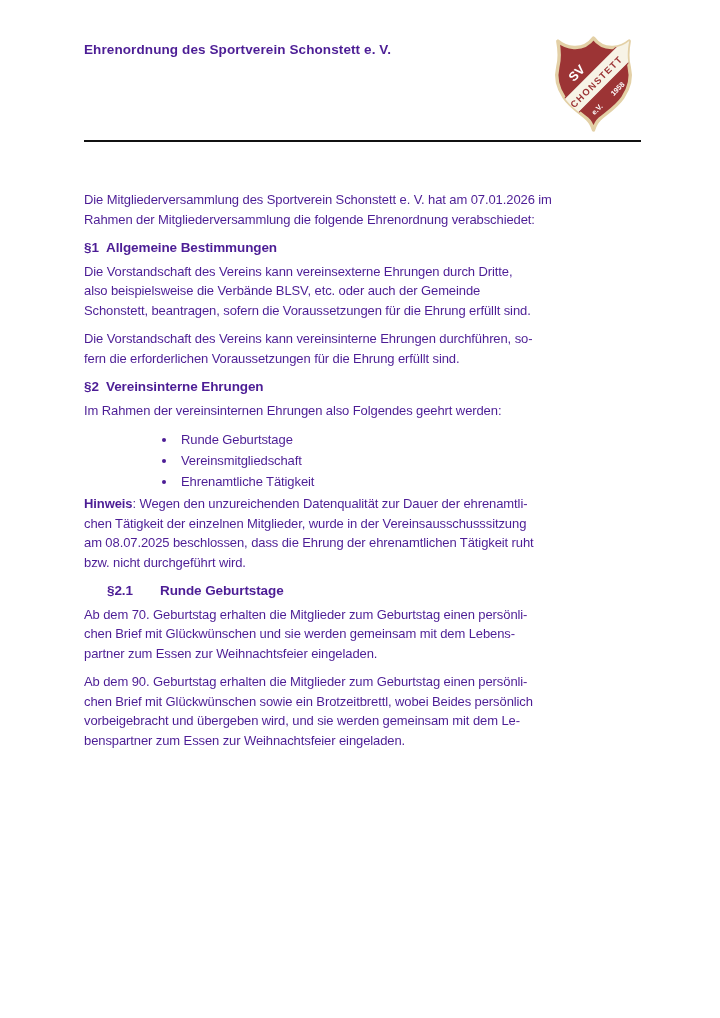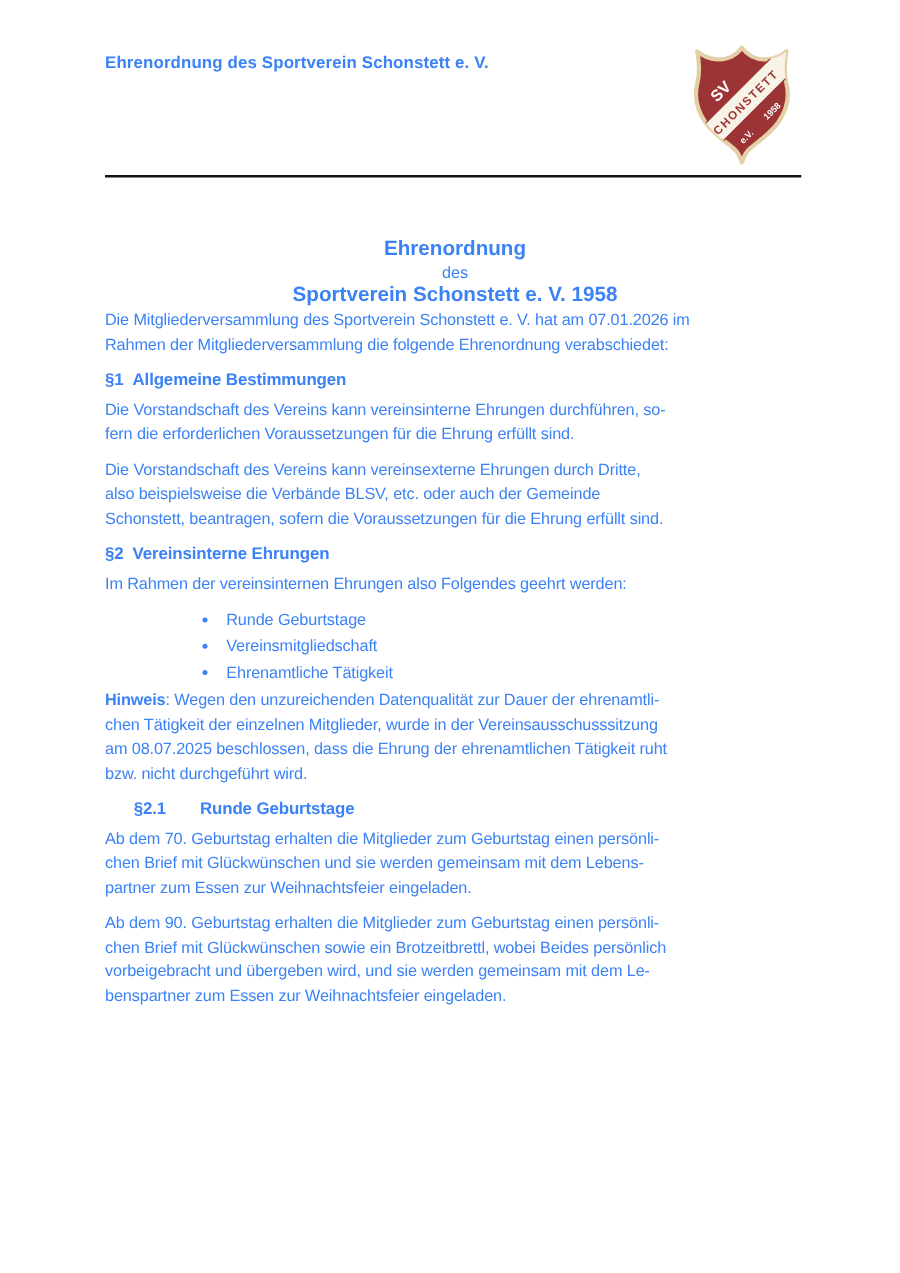--- a/index.html
+++ b/index.html
@@ -3,21 +3,21 @@
 <meta charset="utf-8">
 <style>
   * { margin: 0; padding: 0; box-sizing: border-box; }
   html, body { background: #ffffff; }
   .page {
     position: relative;
     width: 720px;
     height: 864px;
     background: #ffffff;
     font-family: "Liberation Sans", "DejaVu Sans", sans-serif;
-    color: #3b82f6;
+    color: #4c1d95;
     overflow: hidden;
   }
   
   .header-title {
     position: absolute;
     left: 84px;
     top: 42px;
     font-size: 13.5px;
     font-weight: bold;
     letter-spacing: 0.1px;
@@ -137,38 +137,33 @@
         <text x="32" y="85" text-anchor="middle" font-size="8.5" font-weight="bold" fill="#ffffff">e.V.</text>
         <text x="66" y="85" text-anchor="middle" font-size="8.5" font-weight="bold" fill="#ffffff">1958</text>
       </g>
     </g>
   </svg>
 
   <div class="header-rule"></div>
 
   <div class="content">
 
-    <div class="doc-title">
-      <div class="big">Ehrenordnung</div>
-      <div class="small">des</div>
-      <div class="big">Sportverein Schonstett e. V. 1958</div>
-    </div>
 
     <p class="para intro">Die Mitgliederversammlung des Sportverein Schonstett e. V. hat am 07.01.2026 im
 Rahmen der Mitgliederversammlung die folgende Ehrenordnung verabschiedet:</p>
 
     <div class="sec-heading">
       <span class="hnum">§1</span>
       <span>Allgemeine Bestimmungen</span>
     </div>
-    <p class="para ind">Die Vorstandschaft des Vereins kann vereinsinterne Ehrungen durchführen, so-
-fern die erforderlichen Voraussetzungen für die Ehrung erfüllt sind.</p>
     <p class="para ind">Die Vorstandschaft des Vereins kann vereinsexterne Ehrungen durch Dritte,
 also beispielsweise die Verbände BLSV, etc. oder auch der Gemeinde
 Schonstett, beantragen, sofern die Voraussetzungen für die Ehrung erfüllt sind.</p>
+    <p class="para ind">Die Vorstandschaft des Vereins kann vereinsinterne Ehrungen durchführen, so-
+fern die erforderlichen Voraussetzungen für die Ehrung erfüllt sind.</p>
 
     <div class="sec-heading">
       <span class="hnum">§2</span>
       <span>Vereinsinterne Ehrungen</span>
     </div>
     <p class="para ind">Im Rahmen der vereinsinternen Ehrungen also Folgendes geehrt werden:</p>
 
     <ul class="honor-list">
       <li>Runde Geburtstage</li>
       <li>Vereinsmitgliedschaft</li>

